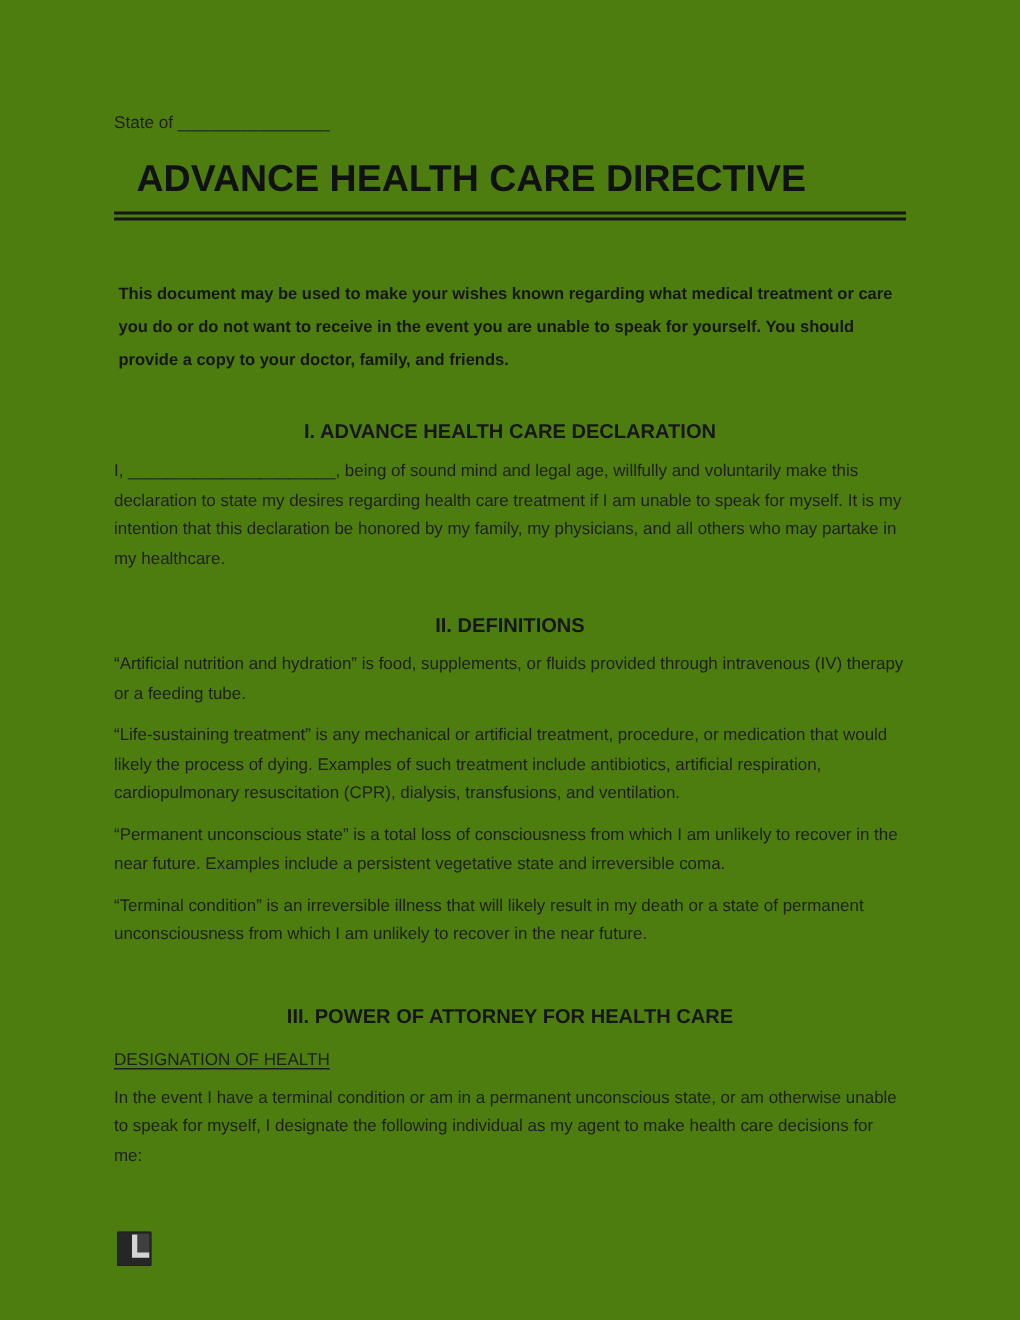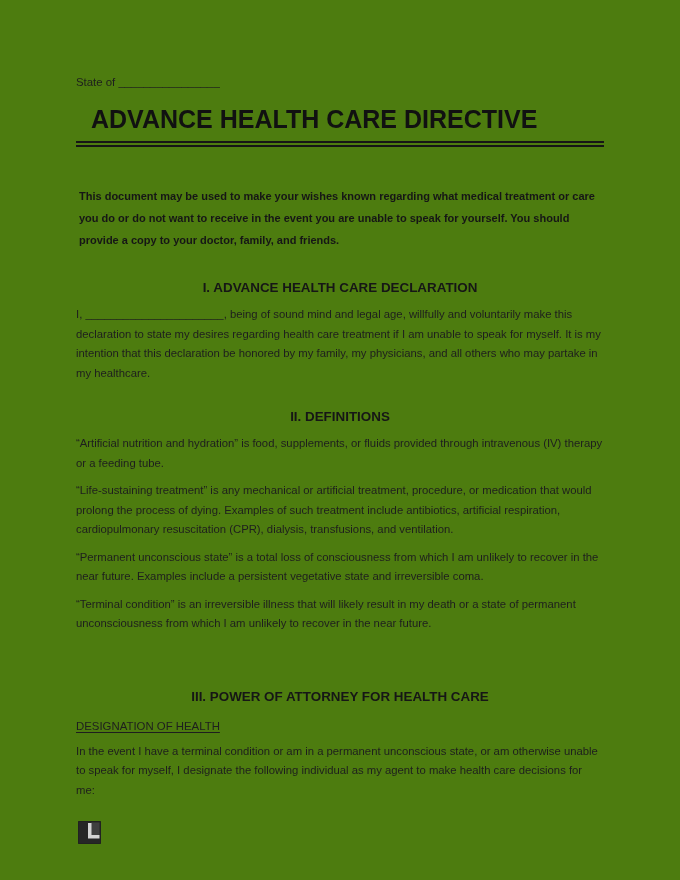--- a/index.html
+++ b/index.html
@@ -45,21 +45,21 @@
   .sec-heading {
     margin: 28px 0 0 0;
     font-size: 13.4px;
     font-weight: 700;
     line-height: 18px;
     text-align: center;
     text-underline-offset: 2px;
     color: #161616;
   }
   .sec-heading.sec2 { margin-top: 25px; }
-  .sec-heading.sec3 { margin-top: 54px; text-align: center; }
+  .sec-heading.sec3 { margin-top: 35px; text-align: center; }
   .body-para {
     margin: 8px 0 0 0;
     font-size: 11.3px;
     line-height: 19.5px;
     color: #1e1e1e;
   }
   .para-first { }
   .subhead {
     margin: 12px 0 0 0;
     font-size: 11.4px;
@@ -90,21 +90,21 @@
   <p class="intro">This document may be used to make your wishes known regarding what medical treatment or care you do or do not want to receive in the event you are unable to speak for yourself. You should provide a copy to your doctor, family, and friends.</p>
 
   <h2 class="sec-heading">I. ADVANCE HEALTH CARE DECLARATION</h2>
 
   <p class="body-para para-first">I, ______________________, being of sound mind and legal age, willfully and voluntarily make this declaration to state my desires regarding health care treatment if I am unable to speak for myself. It is my intention that this declaration be honored by my family, my physicians, and all others who may partake in my healthcare.</p>
 
   <h2 class="sec-heading sec2">II. DEFINITIONS</h2>
 
   <p class="body-para para-first">“Artificial nutrition and hydration” is food, supplements, or fluids provided through intravenous (IV) therapy or a feeding tube.</p>
 
-  <p class="body-para">“Life-sustaining treatment” is any mechanical or artificial treatment, procedure, or medication that would prolong the process of dying. Examples of such treatment include antibiotics, artificial respiration, cardiopulmonary resuscitation (CPR), dialysis, transfusions, and ventilation.</p>
+  <p class="body-para">“Life-sustaining treatment” is any mechanical or artificial treatment, procedure, or medication that would likely the process of dying. Examples of such treatment include antibiotics, artificial respiration, cardiopulmonary resuscitation (CPR), dialysis, transfusions, and ventilation.</p>
 
   <p class="body-para">“Permanent unconscious state” is a total loss of consciousness from which I am unlikely to recover in the near future. Examples include a persistent vegetative state and irreversible coma.</p>
 
   <p class="body-para">“Terminal condition” is an irreversible illness that will likely result in my death or a state of permanent unconsciousness from which I am unlikely to recover in the near future.</p>
 
   <h2 class="sec-heading sec3">III. POWER OF ATTORNEY FOR HEALTH CARE</h2>
 
   <div class="subhead">DESIGNATION OF HEALTH</div>
 
   <p class="body-para para-first">In the event I have a terminal condition or am in a permanent unconscious state, or am otherwise unable to speak for myself, I designate the following individual as my agent to make health care decisions for me:</p>

